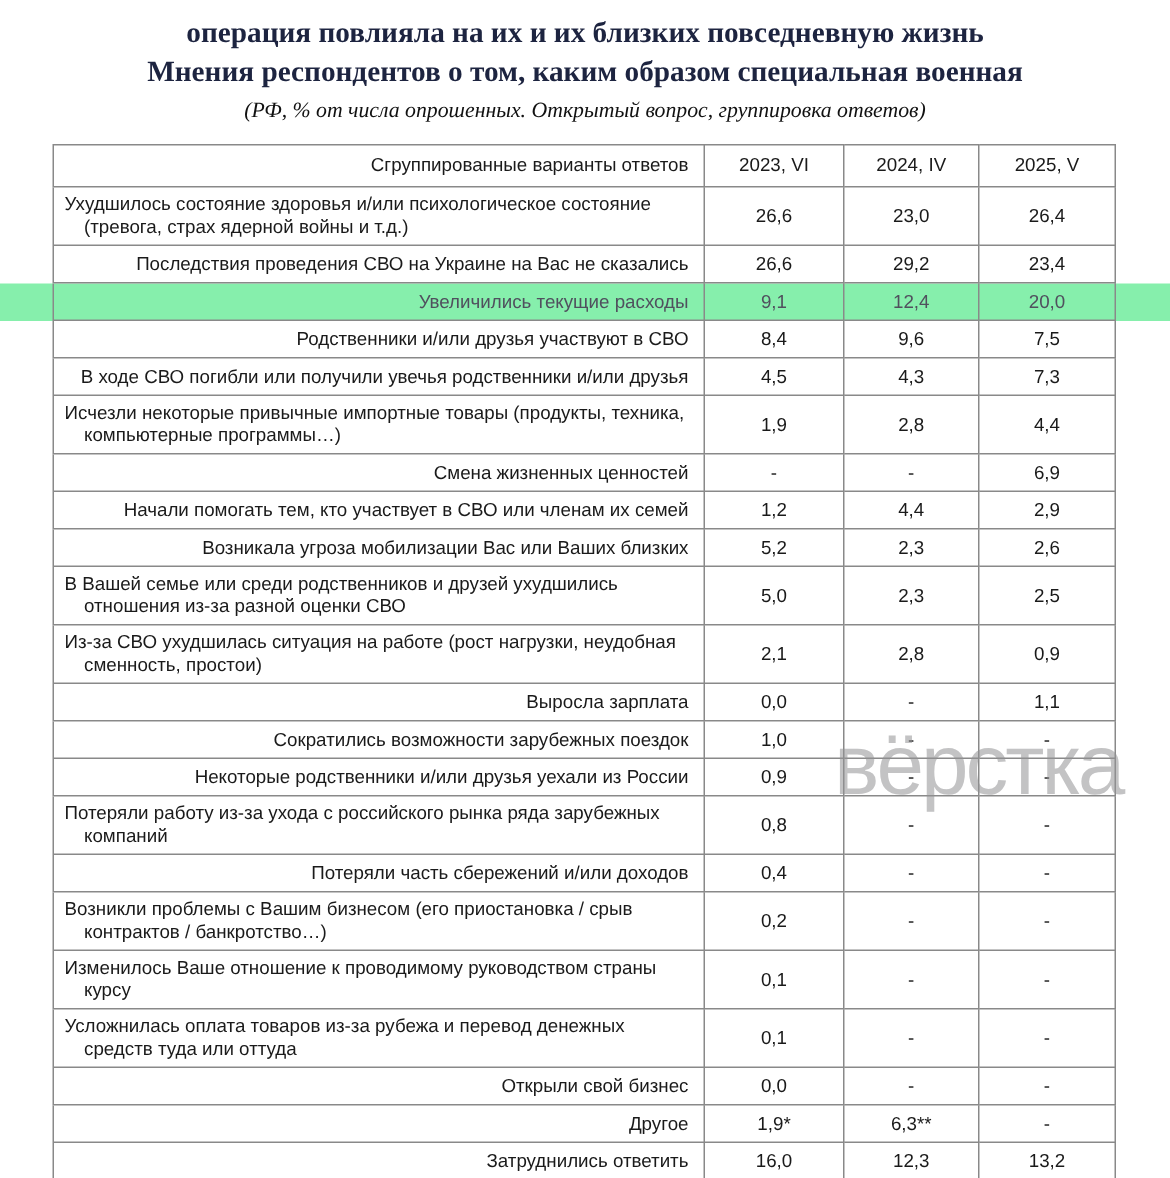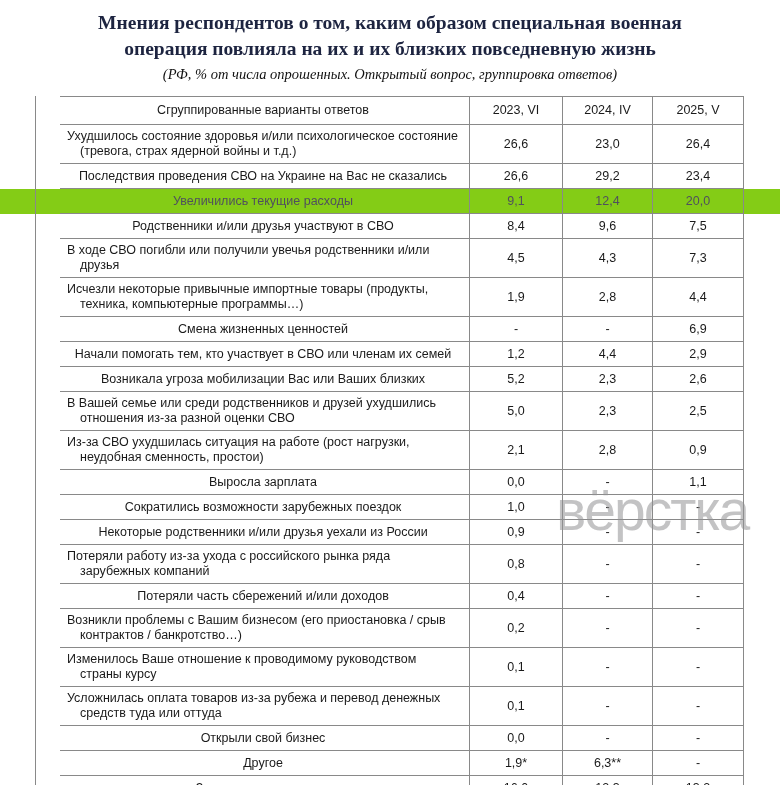--- a/index.html
+++ b/index.html
@@ -40,21 +40,21 @@
   
   .table-area {
     margin-top: 13px;
     position: relative;
   }
   .trow {
     width: 780px;              
     background: transparent;
   }
   .trow.hl {
-    background: #84cc16;
+    background: #86efac;
   }
   .trow.hl .cell { color: #50505e; }
   .strip {
     margin-left: 35px;
     width: 708px;
     display: grid;
     grid-template-columns: 434px 93px 90px 91px;
     border-left: 1px solid #898989;
     box-sizing: border-box;
   }
@@ -63,21 +63,21 @@
     border-right: 1px solid #898989;
     border-bottom: 1px solid #898989;
     font-size: 12.5px;
     line-height: 15px;
     display: flex;
     align-items: center;
     padding: 4px 6px;
     min-height: 25px;
   }
   .trow.header .cell { border-top: 1px solid #898989; min-height: 29px; }
-  .cell.label-cell { justify-content: center; padding-left: 7px; padding-right: 10px; margin-left: 24px; }
+  .cell.label-cell { justify-content: flex-end; padding-left: 7px; padding-right: 10px; }
   .cell.label-cell .label {
     display: block;
     padding-left: 13px;   
     text-indent: -13px;
   }
   .cell.num { justify-content: center; text-align: center; }
 
   
   .watermark {
     position: absolute;
@@ -91,22 +91,22 @@
     z-index: 5;
     pointer-events: none;
     white-space: nowrap;
   }
 </style>
 </head>
 <body>
 
 <div class="heading">
   <div class="title">
+    <div>операция повлияла на их и их близких повседневную жизнь</div>
     <div>Мнения респондентов о том, каким образом специальная военная</div>
-    <div>операция повлияла на их и их близких повседневную жизнь</div>
   </div>
   <div class="subtitle">(РФ, % от числа опрошенных. Открытый вопрос, группировка ответов)</div>
 </div>
 
 <div class="table-area">
   <div class="trow header">
     <div class="strip">
       <div class="cell label-cell">
         <span class="label">Сгруппированные варианты ответов</span>
       </div>

